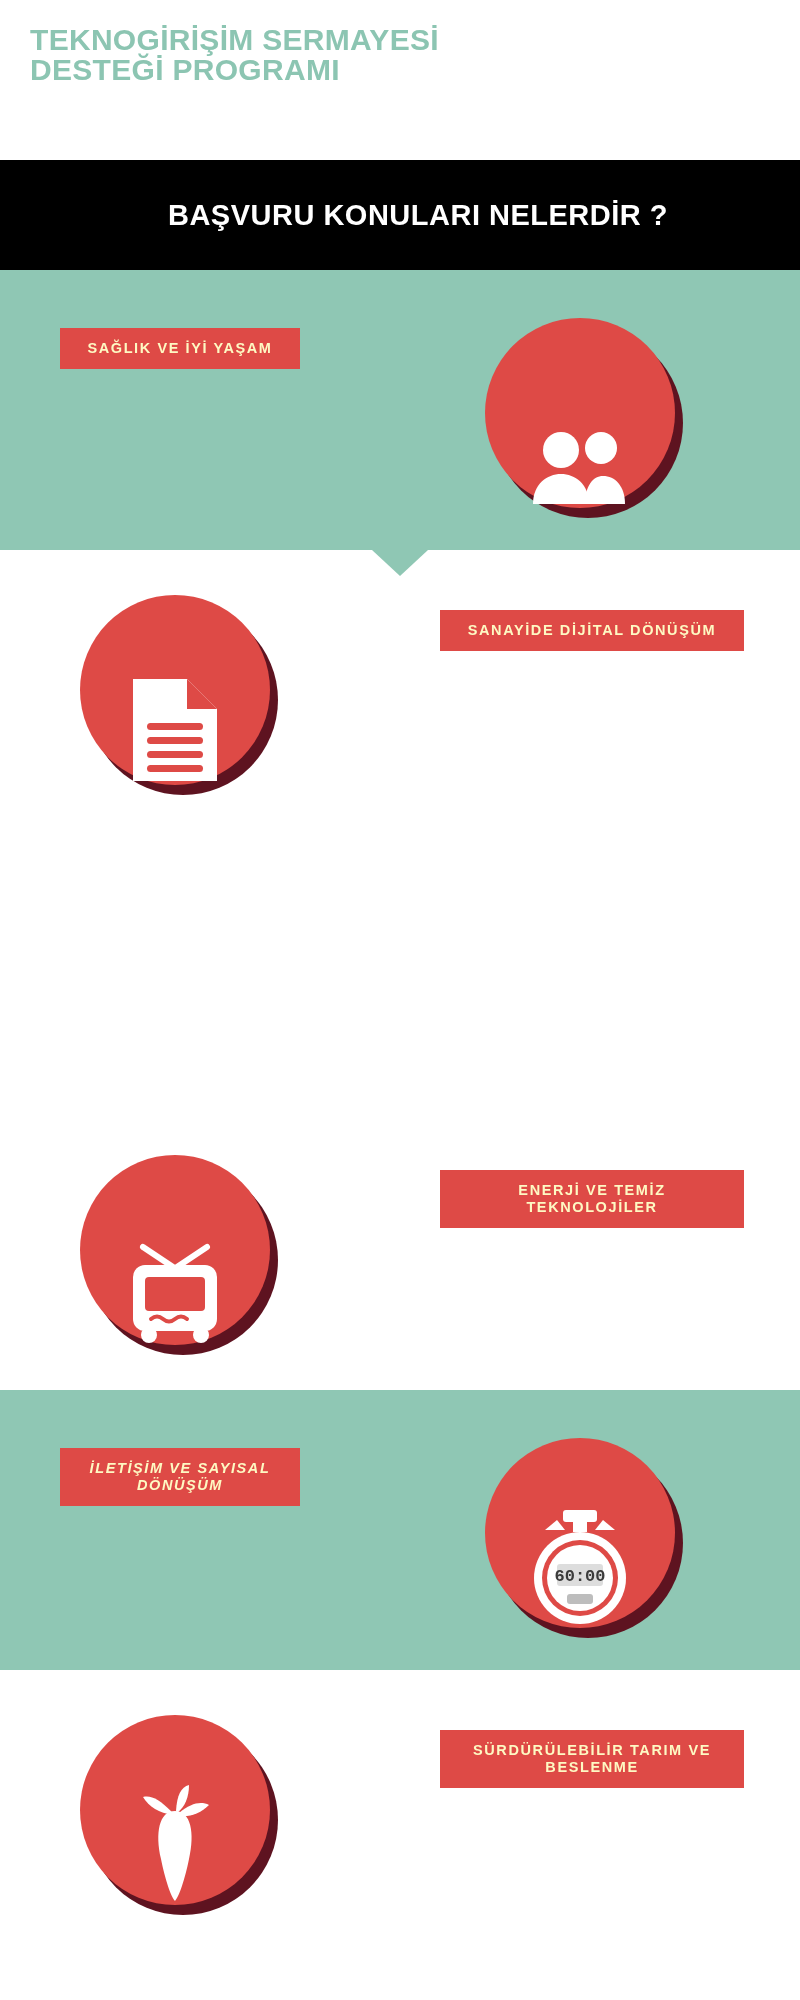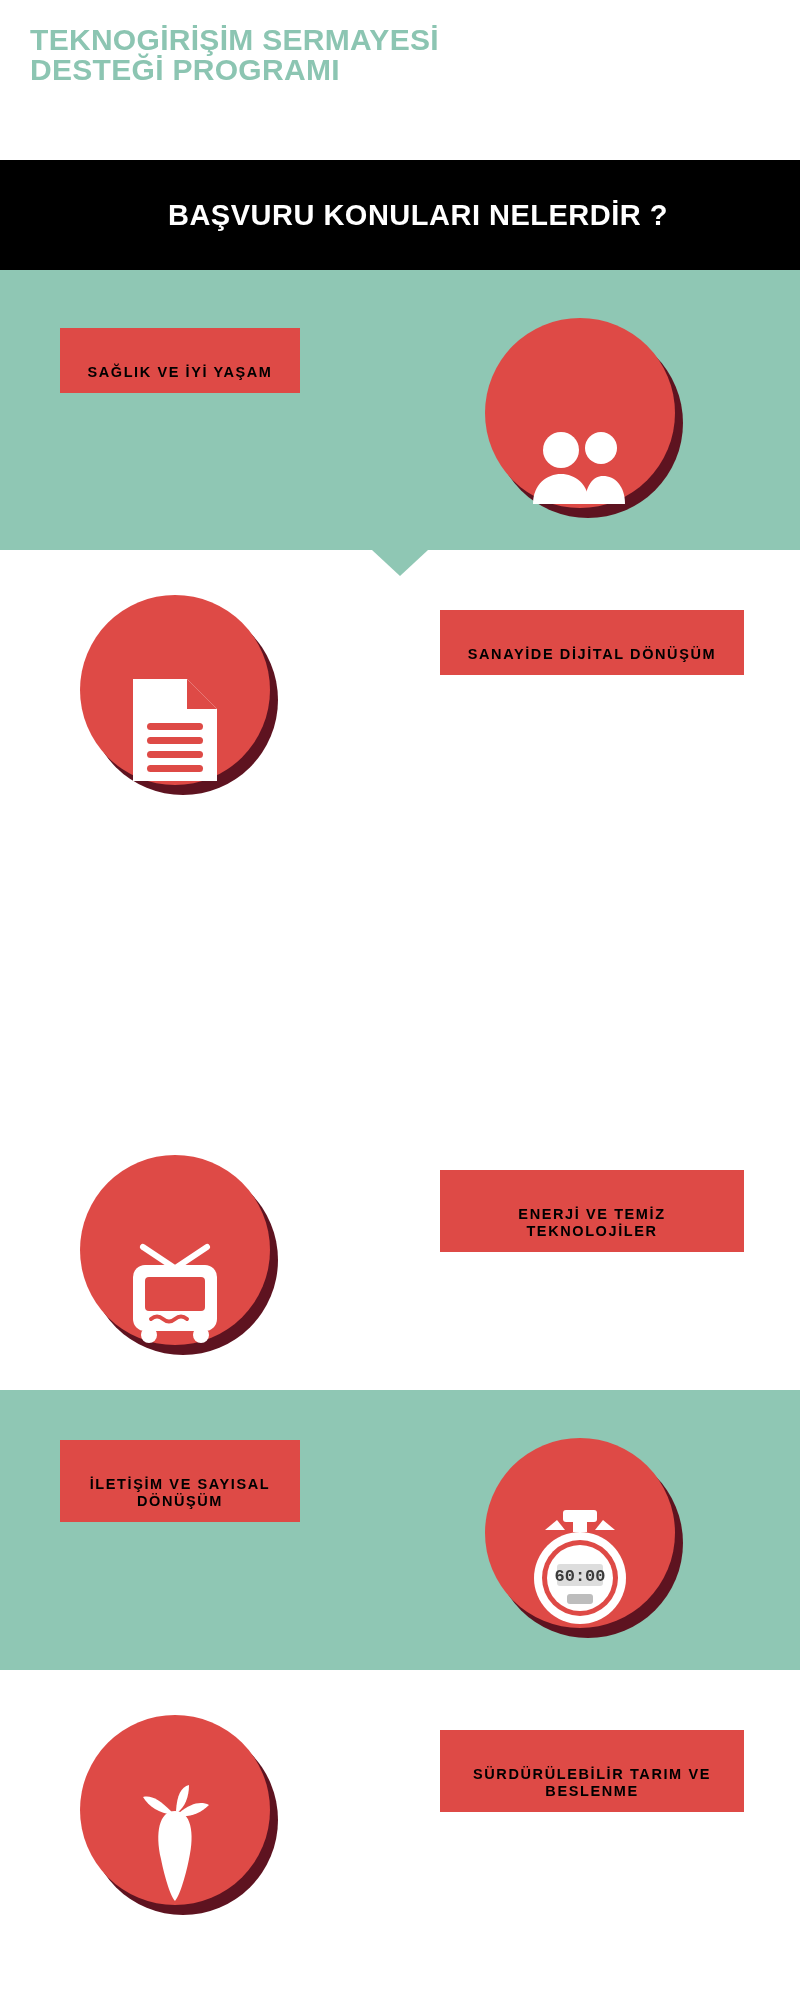--- a/index.html
+++ b/index.html
@@ -82,28 +82,27 @@
   
   .chip {
     position:absolute;
     background:#de4a46;
     display:flex;
     align-items:center;
     justify-content:center;
     padding:12px 18px;
   }
   .chip-text {
-    color:#000000;
+    color:#fef9c3;
     font-weight:bold;
     font-size:14.5px;
     letter-spacing:1.6px;
     text-align:center;
     line-height:17px;
     text-transform:uppercase;
-    margin-top:24px;
   }
   .chip.left  { left:60px;  width:240px; }
   .chip.right { left:440px; width:304px; }
 
   
   .circle-wrap {
     position:absolute;
     width:190px;
     height:190px;
   }
@@ -207,21 +206,21 @@
             <circle cx="26" cy="94" r="8" class="icon-white"></circle>
             <circle cx="78" cy="94" r="8" class="icon-white"></circle>
           </svg>
         </span>
       </div>
     </div>
   </div>
 
   <div class="row green" style="top:1390px;">
 
-    <div class="chip left" style="top:50px;">
+    <div class="chip left" style="top:58px;font-style:italic;">
       <span class="chip-text">İLETİŞİM VE SAYISAL DÖNÜŞÜM</span>
     </div>
 
     <div class="circle-wrap" style="left:485px; top:48px;">
       <div class="circle-shadow"></div>
       <div class="circle">
         <span>
           <svg width="106" height="118" viewBox="0 0 106 118">
             <rect x="36" y="0" width="34" height="12" rx="3" class="icon-white"></rect>
             <rect x="46" y="10" width="14" height="12" class="icon-white"></rect>

